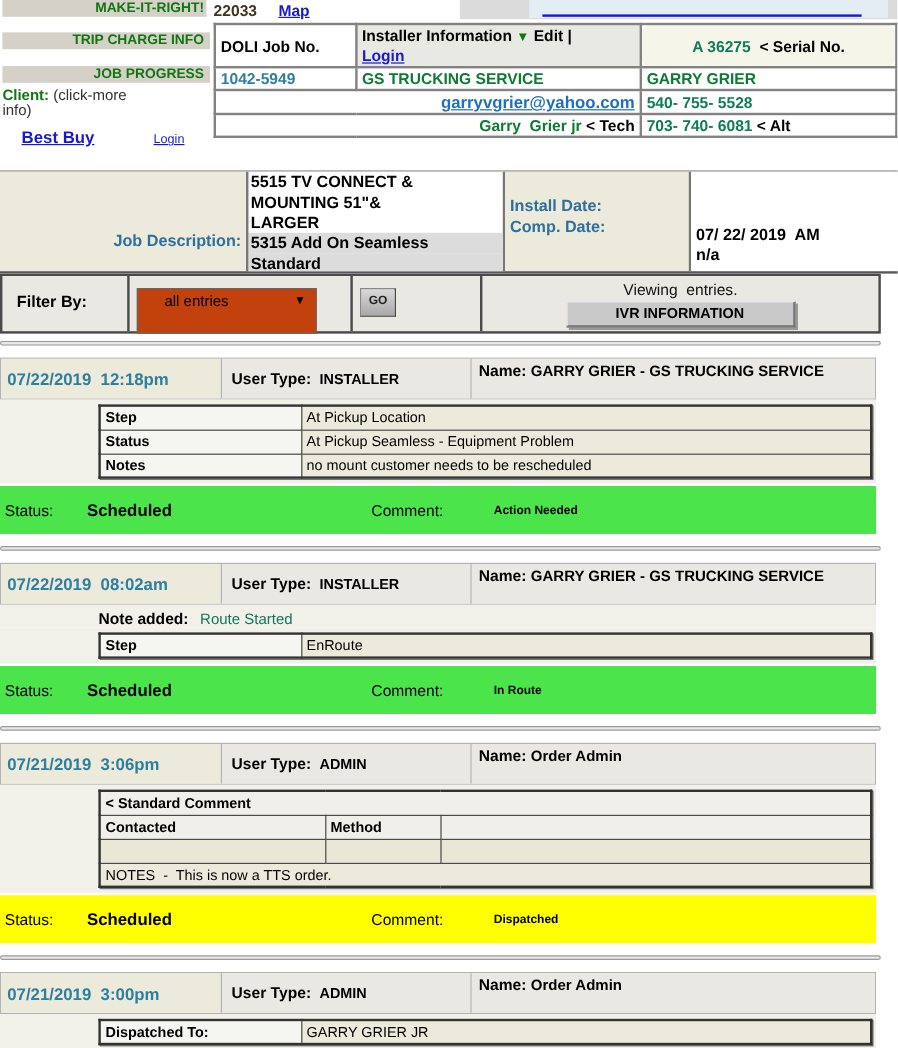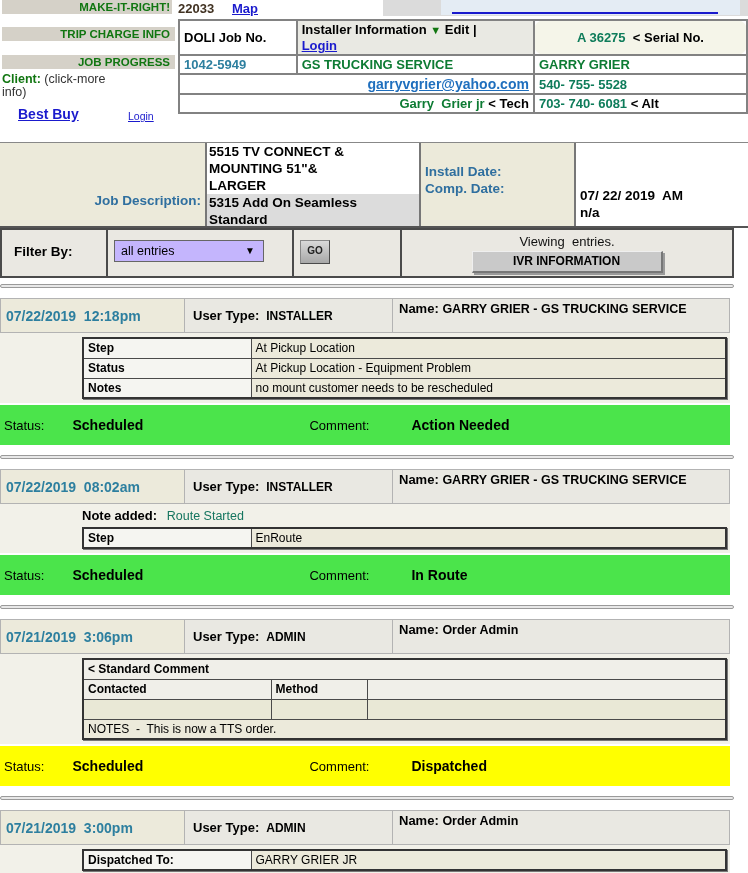--- a/index.html
+++ b/index.html
@@ -45,22 +45,22 @@
   .jd2 .hl{background:#dcdcdc;margin-left:-2px;padding-left:2px;}
   .jd3{width:155px;background:#eceada;padding:20px 0 0 4px;color:#2f6f9f;font-weight:bold;font-size:13.5px;line-height:17px;}
   .jd4{width:170px;background:#fff;padding:44px 0 0 4px;font-weight:bold;font-size:13.5px;line-height:17px;border-right:none;}
 
   
   .filterbar{position:absolute;left:0;top:228px;width:734px;height:50px;background:#eae8e2;
     border:2px solid #4a4a4a;box-sizing:border-box;display:flex;}
   .fc{box-sizing:border-box;height:100%;}
   .fc1{width:106px;border-right:2px solid #4a4a4a;font-weight:bold;font-size:13.5px;line-height:44px;padding-left:12px;}
   .fc2{width:186px;border-right:2px solid #4a4a4a;position:relative;}
-  .selectbox{position:absolute;left:6px;top:10px;width:150px;height:22px;background:#c4b5fd;
-    border:1px solid #666;font-size:12.5px;line-height:20px;padding-left:6px;box-sizing:border-box;cursor:pointer;}
+  .selectbox{position:absolute;left:6px;top:10px;width:150px;height:38px;background:#c2410c;
+    border:1px solid #666;font-size:12.5px;line-height:20px;padding-left:22px;box-sizing:border-box;cursor:pointer;}
   .selectbox .sarrow{position:absolute;right:8px;top:0;font-size:10px;color:#000;}
   .fc3{width:108px;border-right:2px solid #4a4a4a;position:relative;}
   .gobtn{position:absolute;left:6px;top:10px;width:28px;height:22px;background:linear-gradient(#d9d9d9,#a8a8a8);
     border:1px solid #888;border-right-color:#4a4a4a;border-bottom-color:#4a4a4a;
     font-size:10px;font-weight:bold;color:#222;text-align:center;line-height:20px;cursor:pointer;}
   .fc4{flex:1;display:flex;flex-direction:column;align-items:center;}
   .viewing{font-size:13px;margin-top:4px;color:#111;}
   .ivrbtn{margin-top:2px;width:188px;height:19px;background:#c9c9c9;
     border-top:1px solid #efefef;border-left:1px solid #efefef;border-right:2px solid #777;border-bottom:2px solid #777;
     box-shadow:2px 2px 0 #9a9a9a;font-size:12px;font-weight:bold;text-align:center;line-height:18px;cursor:pointer;}
@@ -86,21 +86,21 @@
   td.val{background:#eceadb;}
   td.schead{background:#f0efe9;font-weight:bold;font-size:13px;padding-left:8px;height:22px;}
   td.colh{background:#f0efe9;font-weight:bold;font-size:13px;}
   td.mcol{width:96px;} td.ccol{width:188px;}
   td.emptyc{background:#e9e8d6;height:20px;}
   td.notesc{background:#eceadb;height:20px;}
   .statusbar{width:730px;height:40px;display:flex;align-items:center;font-size:13px;margin-top:2px;}
   .statusbar .s1{margin-left:4px;}
   .statusbar .s2{margin-left:28px;font-weight:bold;font-size:14px;width:237px;box-sizing:border-box;}
   .statusbar .s3{width:62px;}
-  .statusbar .s4{margin-left:40px;font-weight:bold;font-size:14px;text-align:center;}
+  .statusbar .s4{margin-left:40px;font-weight:bold;font-size:10px;text-align:center;}
   .green{background:#4be44b;} .yellow{background:#ffff00;}
 </style>
 </head>
 <body>
 
 <div class="top">
   <div class="sidebtn" style="top:0">MAKE-IT-RIGHT!</div>
   <div class="sidebtn" style="top:27px">TRIP CHARGE INFO</div>
   <div class="sidebtn" style="top:55px">JOB PROGRESS</div>
 
@@ -213,21 +213,21 @@
   </div>
   <div class="ebody">
     <table class="logt">
       <tbody>
           <tr>
         <td class="lbl">Step</td>
         <td class="val">At Pickup Location</td>
       </tr>
       <tr>
         <td class="lbl">Status</td>
-        <td class="val">At Pickup Location - Equipment Problem</td>
+        <td class="val">At Pickup Seamless - Equipment Problem</td>
       </tr>
       <tr>
         <td class="lbl">Notes</td>
         <td class="val">no mount customer needs to be rescheduled</td>
       </tr>
     </tbody>
       </table>
   </div>
   <div class="statusbar green">
     <span class="s1">Status:</span>

